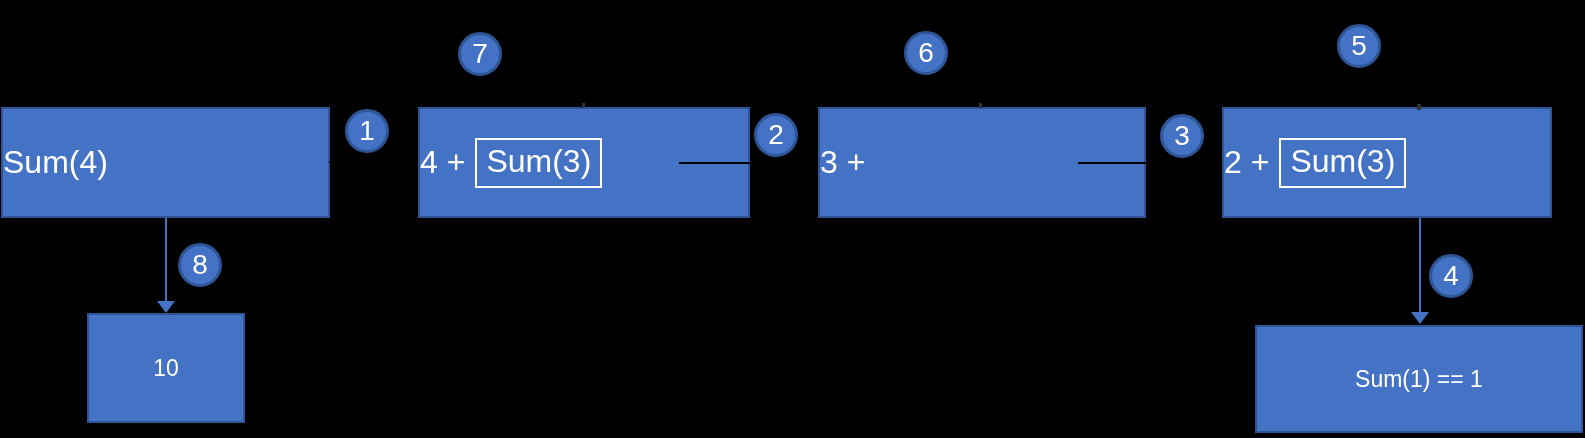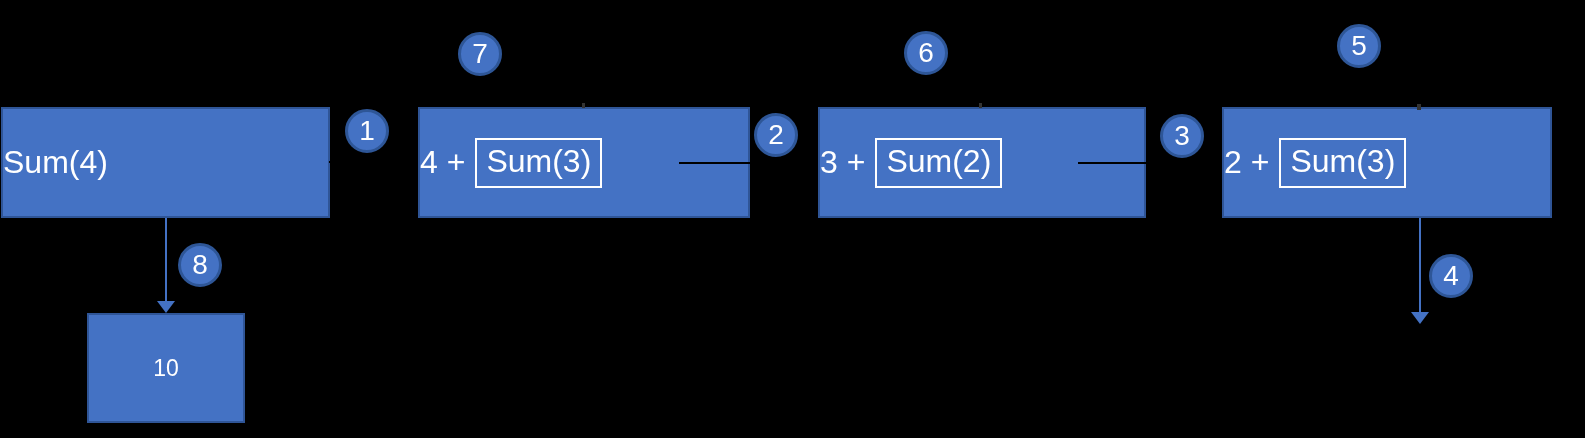--- a/index.html
+++ b/index.html
@@ -54,32 +54,34 @@
     <span>Sum(4)</span>
   </div>
 
   <div class="frame" style="left:418px; width:332px;">
     <span>4 +</span>
     <span class="call-box">Sum(3)</span>
   </div>
 
   <div class="frame" style="left:818px; width:328px;">
     <span>3 +</span>
-    <span class="call-box">Sum(2)</span>
   </div>
 
   <div class="frame" style="left:1222px; width:330px;">
     <span>2 +</span>
     <span class="call-box">Sum(3)</span>
   </div>
 
   <div class="result" style="left:87px; top:313px; width:158px; height:110px;">
     <span>10</span>
   </div>
 
+  <div class="result" style="left:1255px; top:325px; width:328px; height:108px;">
+    <span>Sum(1) == 1</span>
+  </div>
 
   <div class="connector" style="left:329px; top:161px; width:89px;"></div>
   <div class="connector" style="left:679px; top:162px; width:139px;"></div>
   <div class="connector" style="left:1078px; top:162px; width:144px;"></div>
 
   <div class="tick" style="left:582px; top:103px;"></div>
   <div class="tick" style="left:979px; top:103px;"></div>
   <div class="tick" style="left:1417px; top:104px; width:4px; height:6px;"></div>
 
   <div class="stem" style="left:165px; top:218px; height:84px;"></div>

